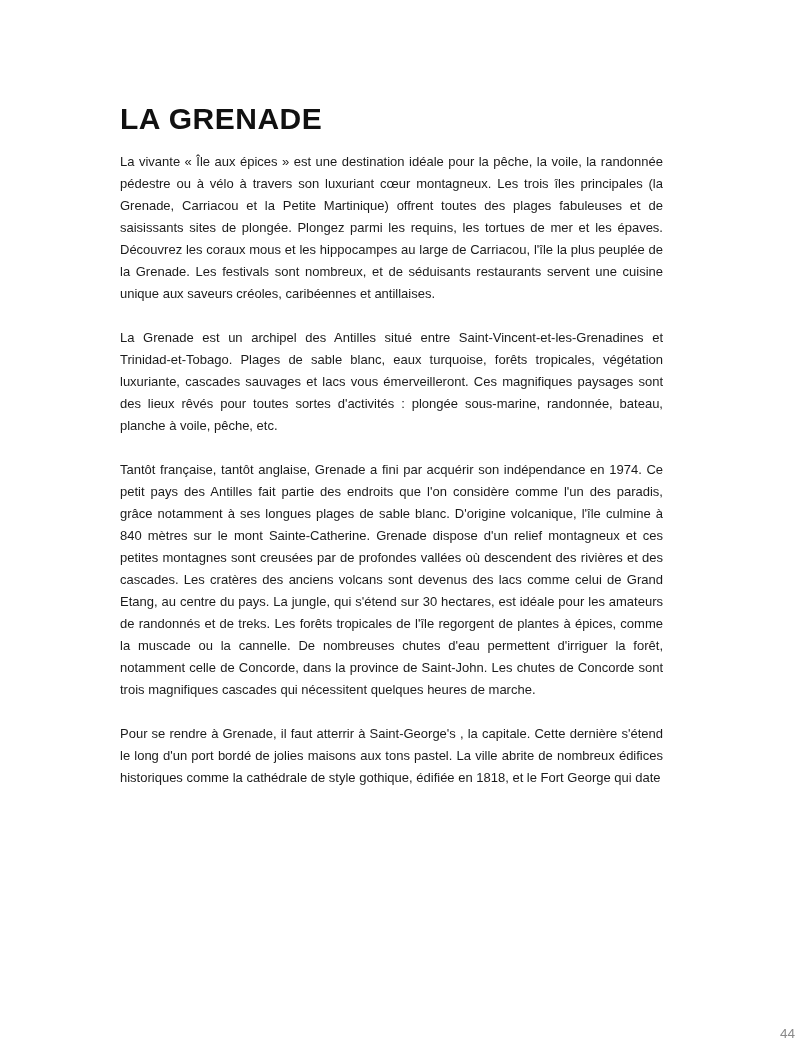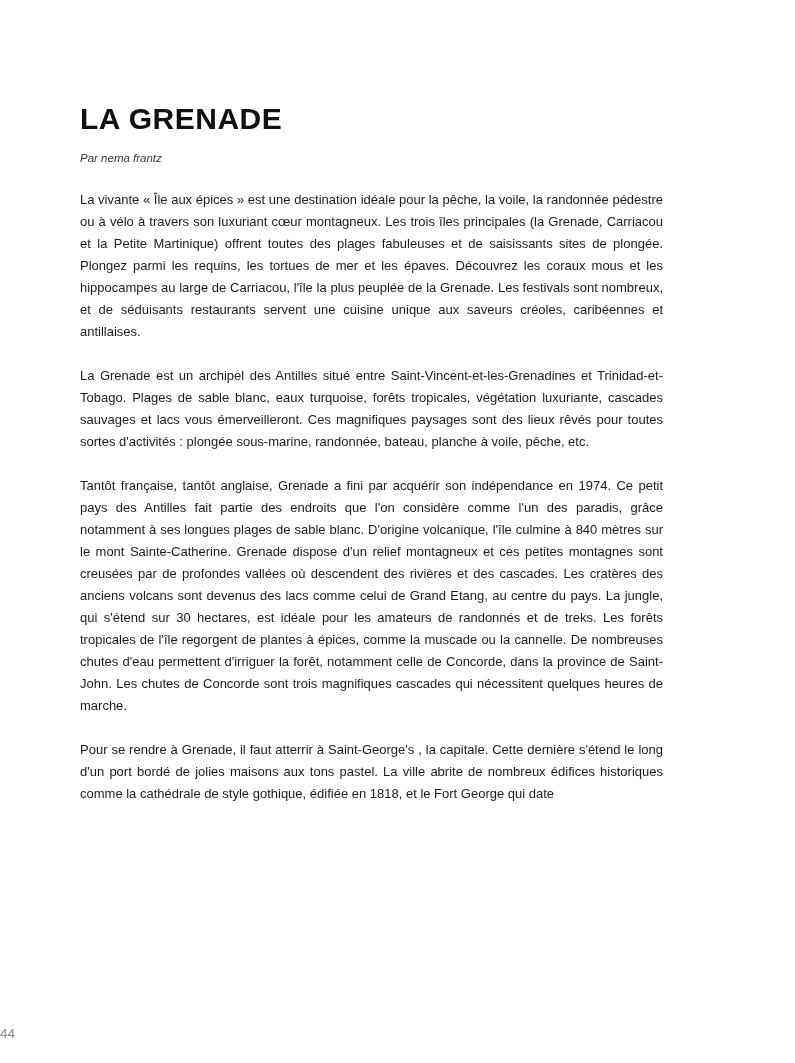--- a/index.html
+++ b/index.html
@@ -10,21 +10,21 @@
   }
   .page {
     position: relative;
     width: 795px;
     height: 1063px;
     background: #ffffff;
     overflow: hidden;
     font-family: "Liberation Sans", "DejaVu Sans", sans-serif;
   }
   .content {
-    padding: 103px 132px 0 80px;
+    padding: 103px 132px 0 120px;
   }
   .doc-title {
     margin: 0 0 16px 0;
     font-size: 30px;
     line-height: 32px;
     font-weight: bold;
     color: #111111;
     letter-spacing: 0.5px;
   }
   .byline {
@@ -39,32 +39,31 @@
     font-size: 13px;
     line-height: 22px;
     color: #1b1b1b;
     text-align: justify;
   }
   .page-number {
     position: absolute;
     left: 0;
     right: 0;
     bottom: 22px;
-    text-align: left;
+    text-align: right;
     font-size: 13.5px;
     color: #8a8a8a;
   }
 </style>
 </head>
 <body>
 
 <div class="page">
   <div class="content">
     <h1 class="doc-title">LA GRENADE</h1>
-    <div class="byline">Par nema frantz</div>
     <div class="body-text">
       <p>La vivante « Île aux épices » est une destination idéale pour la pêche, la voile, la randonnée pédestre ou à vélo à travers son luxuriant cœur montagneux. Les trois îles principales (la Grenade, Carriacou et la Petite Martinique) offrent toutes des plages fabuleuses et de saisissants sites de plongée. Plongez parmi les requins, les tortues de mer et les épaves. Découvrez les coraux mous et les hippocampes au large de Carriacou, l'île la plus peuplée de la Grenade. Les festivals sont nombreux, et de séduisants restaurants servent une cuisine unique aux saveurs créoles, caribéennes et antillaises.</p>
       <p>La Grenade est un archipel des Antilles situé entre Saint-Vincent-et-les-Grenadines et Trinidad-et-Tobago. Plages de sable blanc, eaux turquoise, forêts tropicales, végétation luxuriante, cascades sauvages et lacs vous émerveilleront. Ces magnifiques paysages sont des lieux rêvés pour toutes sortes d'activités : plongée sous-marine, randonnée, bateau, planche à voile, pêche, etc.</p>
       <p>Tantôt française, tantôt anglaise, Grenade a fini par acquérir son indépendance en 1974. Ce petit pays des Antilles fait partie des endroits que l'on considère comme l'un des paradis, grâce notamment à ses longues plages de sable blanc. D'origine volcanique, l'île culmine à 840 mètres sur le mont Sainte-Catherine. Grenade dispose d'un relief montagneux et ces petites montagnes sont creusées par de profondes vallées où descendent des rivières et des cascades. Les cratères des anciens volcans sont devenus des lacs comme celui de Grand Etang, au centre du pays. La jungle, qui s'étend sur 30 hectares, est idéale pour les amateurs de randonnés et de treks. Les forêts tropicales de l'île regorgent de plantes à épices, comme la muscade ou la cannelle. De nombreuses chutes d'eau permettent d'irriguer la forêt, notamment celle de Concorde, dans la province de Saint-John. Les chutes de Concorde sont trois magnifiques cascades qui nécessitent quelques heures de marche.</p>
       <p>Pour se rendre à Grenade, il faut atterrir à Saint-George's , la capitale. Cette dernière s'étend le long d'un port bordé de jolies maisons aux tons pastel. La ville abrite de nombreux édifices historiques comme la cathédrale de style gothique, édifiée en 1818, et le Fort George qui date</p>
     </div>
   </div>
   <div class="page-number">44</div>
 </div>
 

